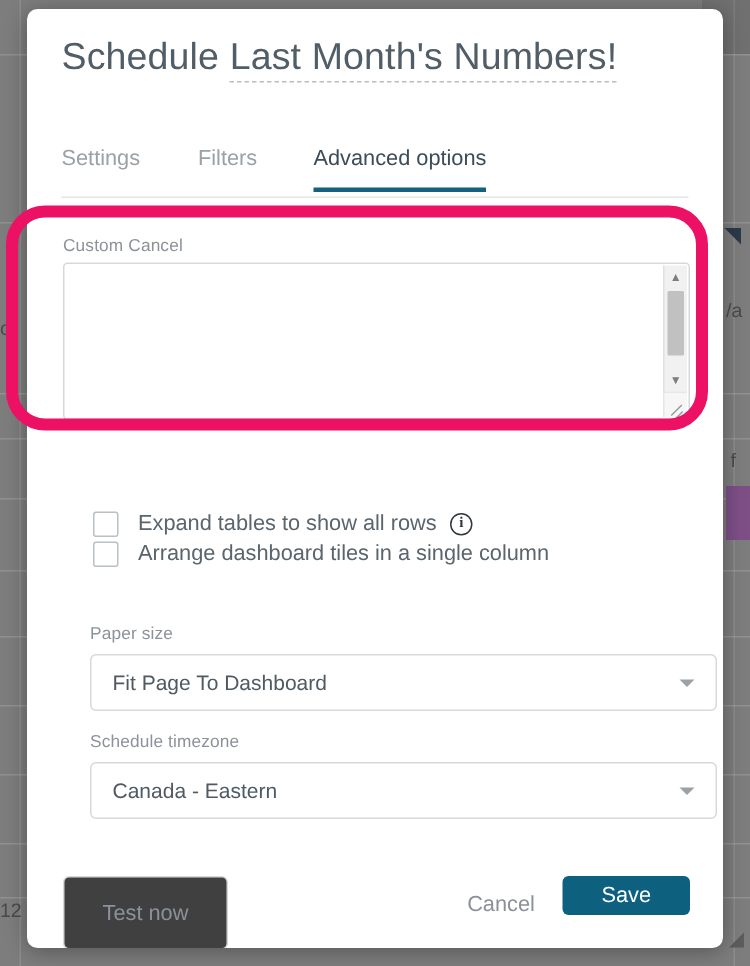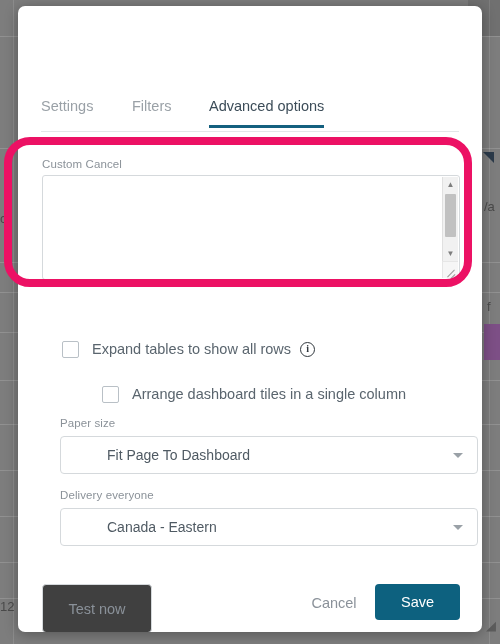--- a/index.html
+++ b/index.html
@@ -284,21 +284,20 @@
     left: 42px;
     width: 418px;
     height: 38px;
     border: 1px solid #d5d9dc;
     border-radius: 4px;
     box-sizing: border-box;
     background: #fff;
     display: flex;
     align-items: center;
     cursor: pointer;
-    padding-left: 32px;
   }
   .select-value {
     margin-left: 14px;
     font-size: 14px;
     color: #4f5a63;
     white-space: nowrap;
   }
   .caret {
     position: absolute;
     right: 14px;
@@ -337,21 +336,21 @@
     width: 68px;
     height: 38px;
     background: transparent;
     color: #8a9199;
     border: none;
   }
   #btn-save {
     left: 357px;
     top: 578px;
     width: 85px;
-    height: 36px;
+    height: 26px;
     background: #0d617f;
     border-radius: 4px;
     color: #ffffff;
     border: none;
   }
 </style>
 </head>
 <body>
 
 <div id="backdrop">
@@ -373,20 +372,24 @@
   <div class="bg-purple" style="left:484px; top:324px; width:16px; height:36px;"></div>
   <div class="bg-frag" style="left:0px;   top:211px;">cl</div>
   <div class="bg-frag" style="left:0px;   top:599px;">12</div>
   <div class="bg-frag" style="left:484px; top:199px;">/a</div>
   <div class="bg-frag" style="left:487px; top:299px;">f</div>
   <div class="bg-resize" style="left:486px; top:618px;">◢</div>
 </div>
 
 <div id="modal">
 
+  <div class="modal-title">
+    <span class="title-static">Schedule</span>
+    <span class="title-editable">Last Month's Numbers!</span>
+  </div>
 
   <div class="tabs">
     <div class="tab tab-0">Settings</div>
     <div class="tab tab-1">Filters</div>
     <div class="tab tab-2 active">Advanced options</div>
   </div>
 
   <div class="field-label" style="left:24px; top:152px;">Custom Cancel</div>
   <div id="msg-wrap">
     <div class="sb">
@@ -397,32 +400,32 @@
     <div class="resize-grip"></div>
   </div>
 
 
   <div class="cb-row" style="top:333px;">
     <div class="cb-box"></div>
     <div class="cb-label">Expand tables to show all rows</div>
     <div class="info-icon">i</div>
   </div>
 
-  <div class="cb-row" style="top:378px;margin-left:40px;">
+  <div class="cb-row" style="top:353px;">
     <div class="cb-box"></div>
     <div class="cb-label">Arrange dashboard tiles in a single column</div>
   </div>
 
   <div class="field-label" style="left:42px; top:411px;">Paper size</div>
   <div class="select-box" style="top:430px;">
     <span class="select-value">Fit Page To Dashboard</span>
     <span class="caret"></span>
   </div>
 
-  <div class="field-label" style="left:42px; top:483px;">Delivery everyone</div>
+  <div class="field-label" style="left:42px; top:483px;">Schedule timezone</div>
   <div class="select-box" style="top:502px;">
     <span class="select-value">Canada - Eastern</span>
     <span class="caret"></span>
   </div>
 
   <div class="btn" id="btn-test">Test now</div>
   <div class="btn" id="btn-cancel">Cancel</div>
   <div class="btn" id="btn-save">Save</div>
 </div>
 

